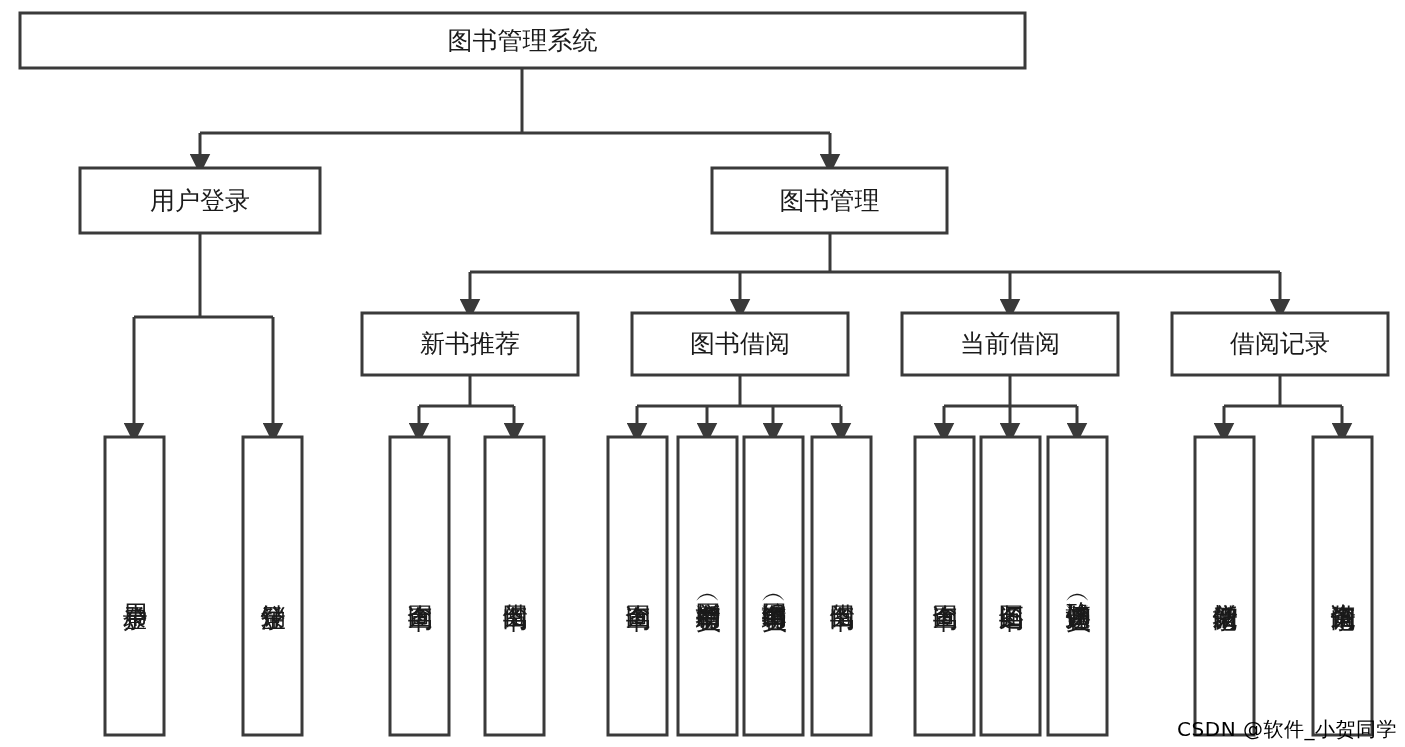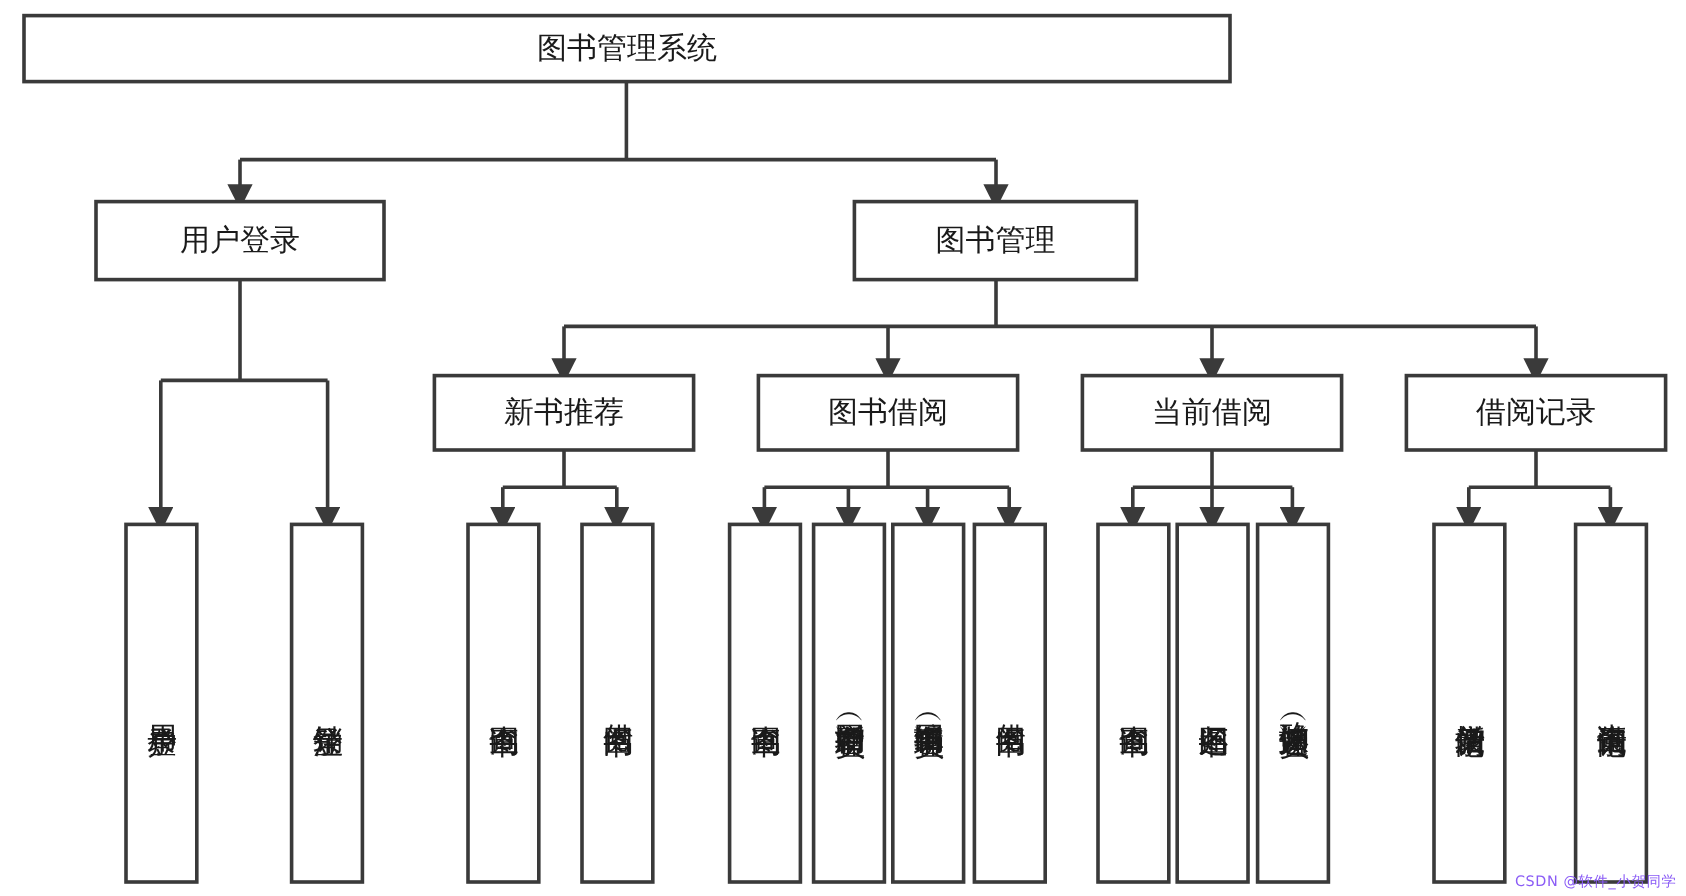--- a/index.html
+++ b/index.html
@@ -60,22 +60,22 @@
     line-height: 1.06;
     letter-spacing: 1px;
     color: #1a1a1a;
     white-space: nowrap;
   }
   .watermark {
     position: absolute;
     right: 8px;
     bottom: 4px;
     font-family: "DejaVu Sans", "Liberation Sans", sans-serif;
-    font-size: 12px;
-    color: #8b5cf6;
+    font-size: 20px;
+    color: #000000;
     letter-spacing: 0.5px;
     white-space: nowrap;
   }
 </style>
 </head>
 <body>
 
 <div id="diagram-root">
 
   <svg id="flowchart" viewBox="0 0 1405 747">

